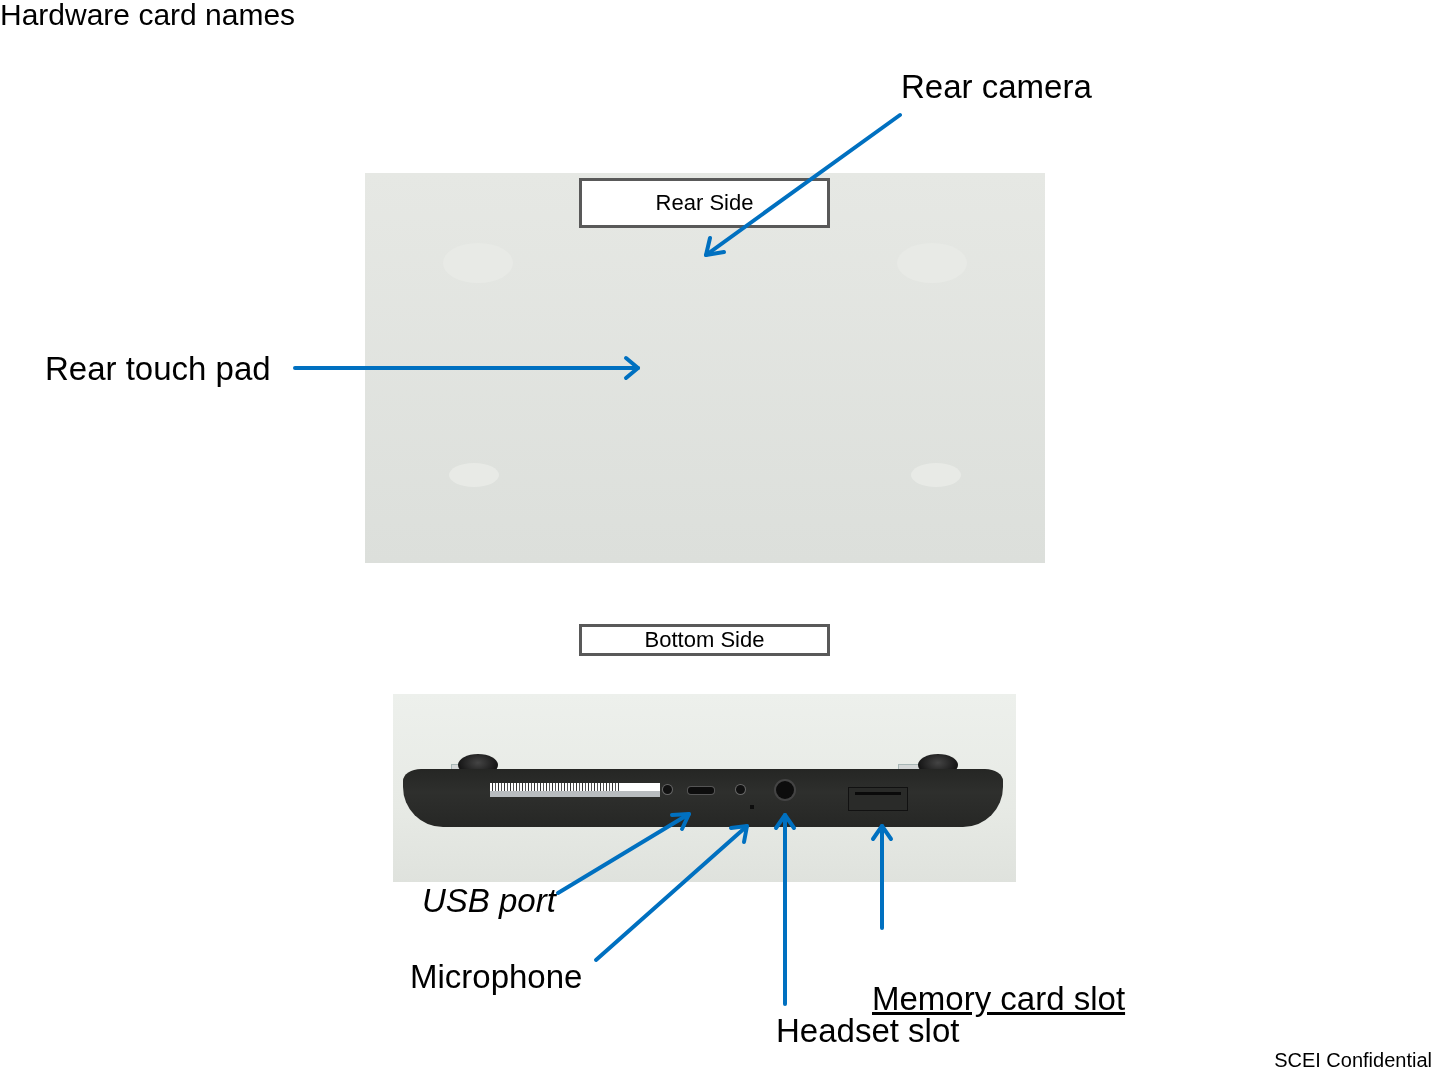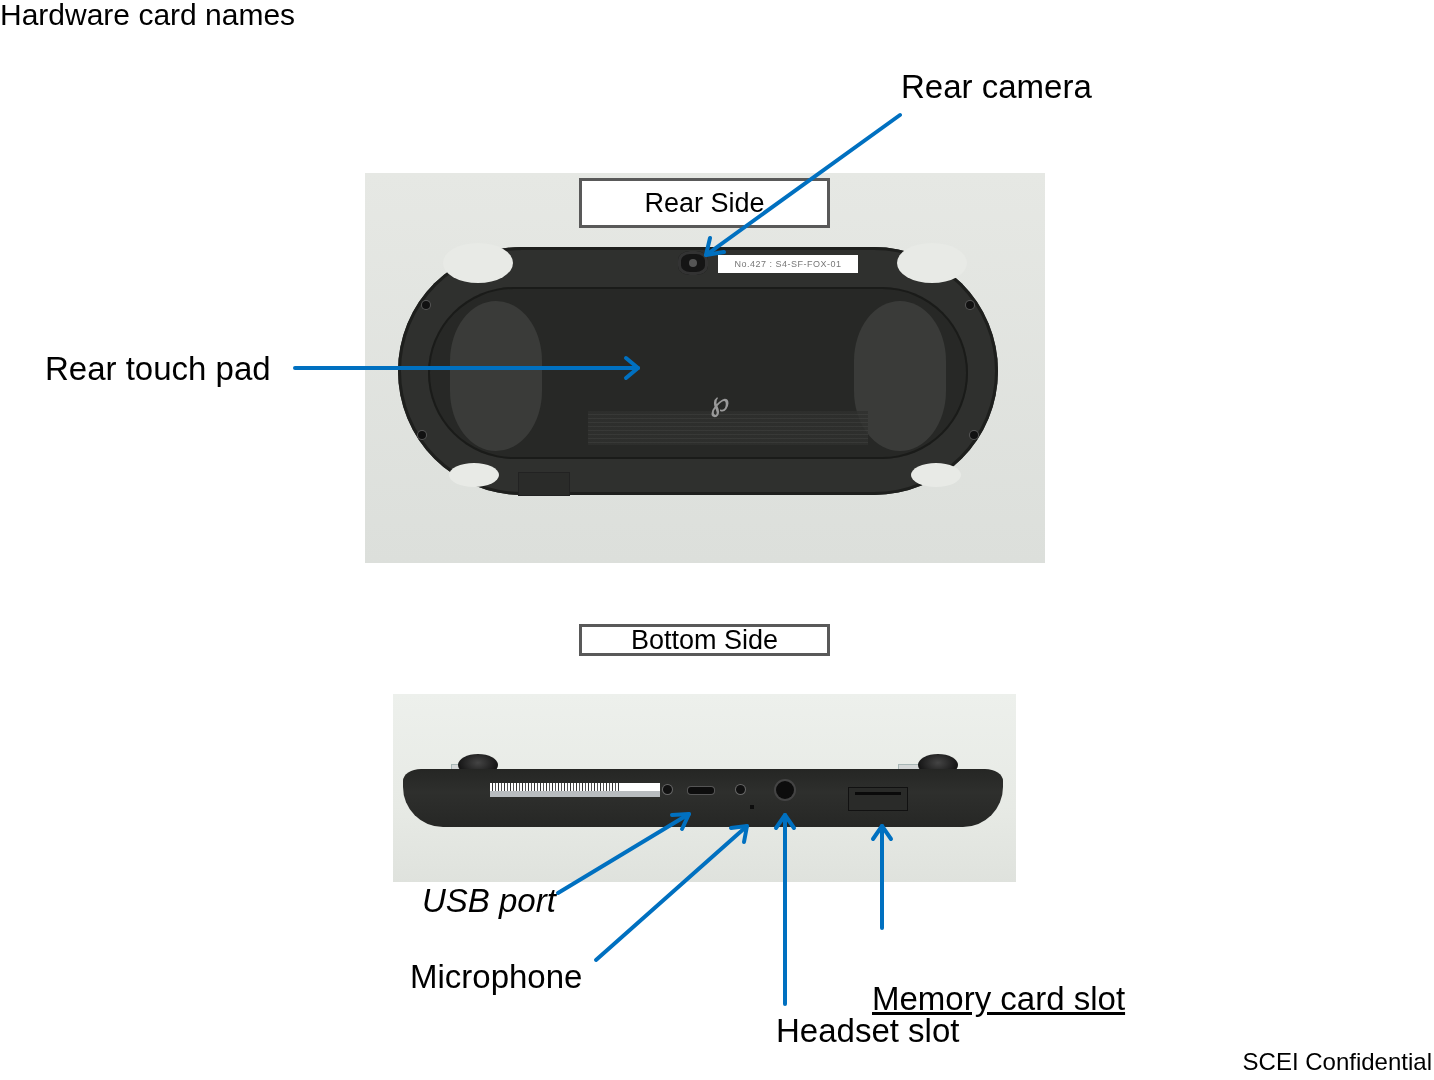--- a/index.html
+++ b/index.html
@@ -3,26 +3,26 @@
 <meta charset="utf-8">
 <style>
   html, body { margin: 0; padding: 0; }
   body {
     width: 1434px; height: 1080px; position: relative; overflow: hidden;
     background: #ffffff; font-family: "Liberation Sans", "DejaVu Sans", sans-serif; color: #000;
   }
   .abs { position: absolute; }
   .txt { font-size: 33px; line-height: 1; white-space: nowrap; color: #000; }
   .page-title { left: 0; top: 0; font-size: 30px; }
-  .confidential { right: 2px; top: 1050px; font-size: 24px; }
+  .confidential { right: 2px; top: 1050px; font-size: 20px; }
 
   .side-box {
     position: absolute; background: #fff; border: 3px solid #595959;
     box-sizing: border-box; display: flex; align-items: center; justify-content: center;
-    font-size: 27px; color: #000;
+    font-size: 22px; color: #000;
   }
 
   
   .photo-rear {
     left: 365px; top: 173px; width: 680px; height: 390px;
     background: linear-gradient(180deg, #e6e8e4 0%, #dcdfdb 100%);
     overflow: hidden;
   }
   .console-rear {
     position: absolute; left: 33px; top: 74px; width: 600px; height: 248px;
@@ -109,35 +109,20 @@
   .bscrew { position: absolute; top: 16px; width: 9px; height: 9px; border-radius: 50%; background: #111; box-shadow: 0 0 0 1px #666; }
 
   svg.arrows { position: absolute; left: 0; top: 0; pointer-events: none; }
 </style>
 </head>
 <body>
 
 <div class="abs txt page-title">Hardware card names</div>
 
 <div class="abs photo-rear">
-  <div class="console-rear">
-    <div class="camera-lens"></div>
-    <div class="sticker">No.427 : S4-SF-FOX-01</div>
-    <div class="touchpad-area">
-      <div class="grip" style="left:22px;"></div>
-      <div class="grip" style="right:22px;"></div>
-      <div class="fine-print"></div>
-      <div class="ps-logo">℘</div>
-    </div>
-    <div class="screw" style="left:24px;top:54px;"></div>
-    <div class="screw" style="right:24px;top:54px;"></div>
-    <div class="screw" style="left:20px;top:184px;"></div>
-    <div class="screw" style="right:20px;top:184px;"></div>
-    <div class="bottom-flap"></div>
-  </div>
   <div class="shoulder" style="left:78px;top:70px;"></div>
   <div class="shoulder" style="right:78px;top:70px;"></div>
   <div class="shoulder" style="left:84px;top:290px;width:50px;height:24px;"></div>
   <div class="shoulder" style="right:84px;top:290px;width:50px;height:24px;"></div>
 </div>
 
 <div class="side-box" style="left:579px;top:178px;width:251px;height:50px;">
   <span>Rear Side</span>
 </div>
 

